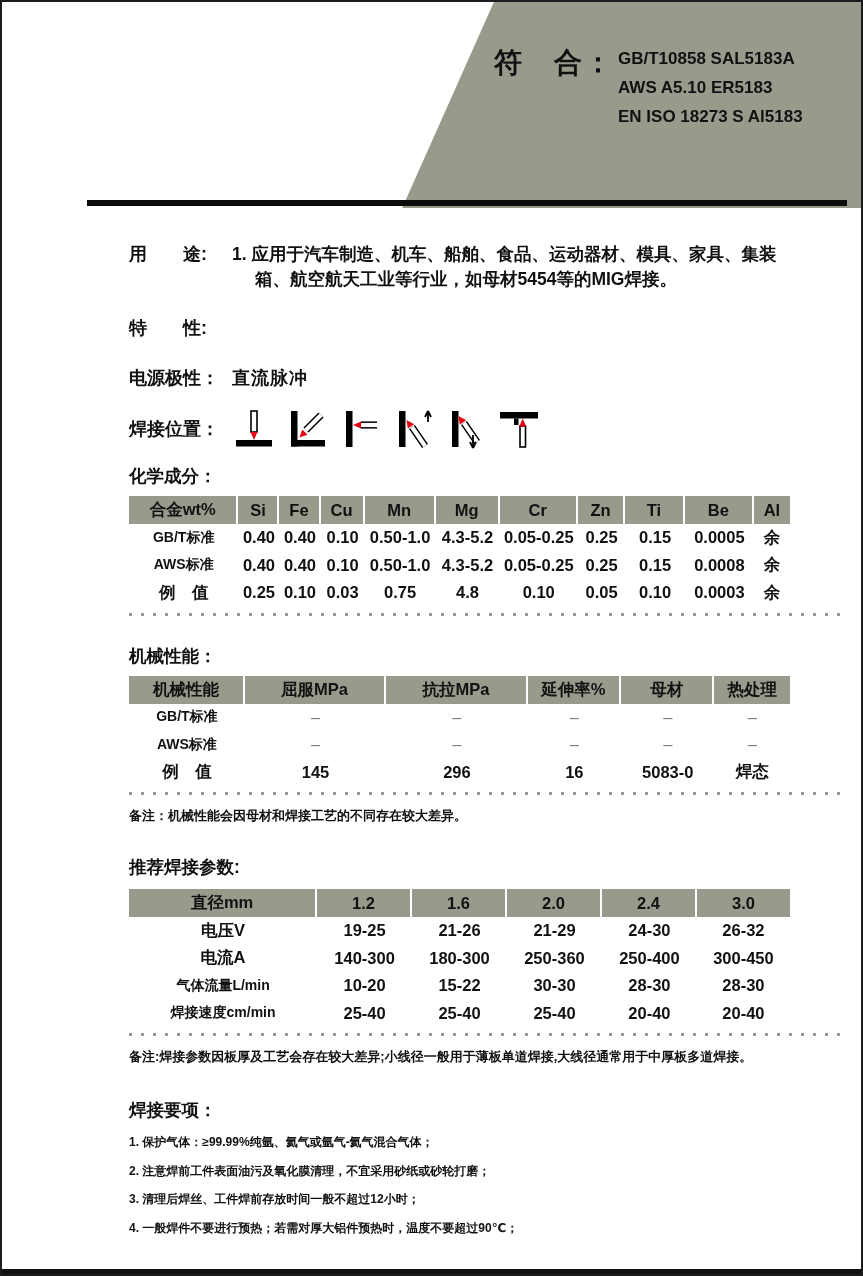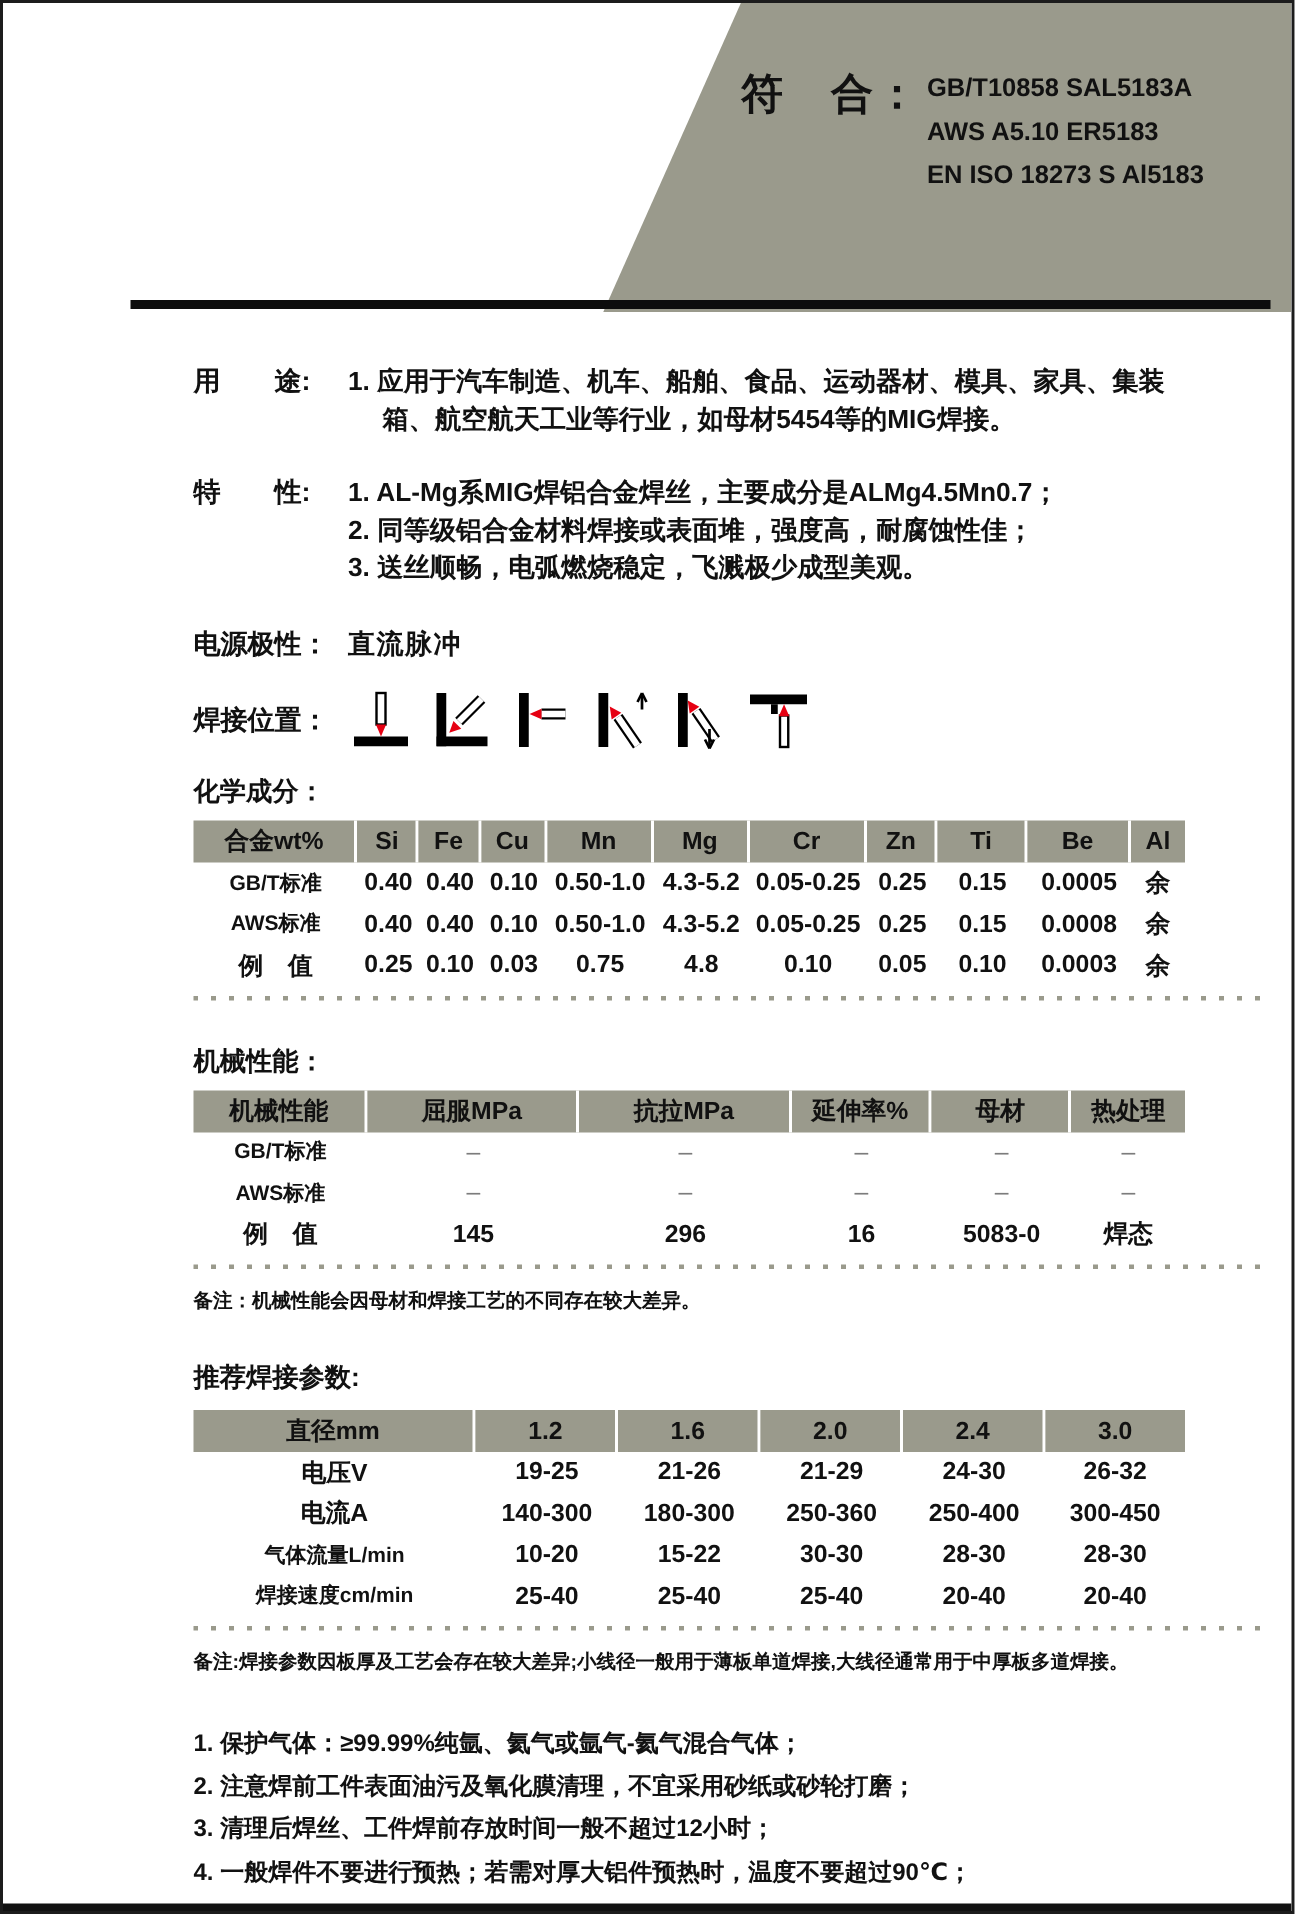--- a/index.html
+++ b/index.html
@@ -72,21 +72,21 @@
   #params-table th:nth-child(n+2){width:14.24%}
   .dotline{height:3px;width:718px;margin-top:6px;
     background-image:repeating-linear-gradient(90deg,var(--accent) 0 3px,transparent 3px 12px);}
   .note{font-size:13px;font-weight:700;margin-top:12px;}
   .chem-section{margin-bottom:28px;}
   .mech-section{margin-bottom:30px;}
   .params-section{margin-bottom:32px;}
   .params-section .section-title{margin-bottom:10px;}
   
   .essentials-title{font-size:17.5px;font-weight:700;margin-bottom:6px;}
-  .essentials-item{font-size:16px;font-weight:600;line-height:28.5px;}
+  .essentials-item{font-size:12px;font-weight:600;line-height:28.5px;}
   
   .footer{position:absolute;left:0;bottom:42px;width:100%;text-align:center;}
   .footer-text{
     color:var(--accent);font-size:29px;font-weight:700;letter-spacing:5px;white-space:nowrap;
   }
   .bottom-bar{position:absolute;left:0;bottom:0;width:100%;height:5px;background:#111;}
 </style>
 </head>
 <body>
 
@@ -111,25 +111,20 @@
     <div class="labeled usage">
       <div class="field-label">用　　途:</div>
       <div class="field-body">
         <div>1. 应用于汽车制造、机车、船舶、食品、运动器材、模具、家具、集装</div>
         <div class="hang">箱、航空航天工业等行业，如母材5454等的MIG焊接。</div>
       </div>
     </div>
 
     <div class="labeled features">
       <div class="field-label">特　　性:</div>
-      <div class="field-body">
-        <div>1. AL-Mg系MIG焊铝合金焊丝，主要成分是ALMg4.5Mn0.7；</div>
-        <div>2. 同等级铝合金材料焊接或表面堆，强度高，耐腐蚀性佳；</div>
-        <div>3. 送丝顺畅，电弧燃烧稳定，飞溅极少成型美观。</div>
-      </div>
     </div>
 
     <div class="labeled power">
       <div class="field-label">电源极性：</div>
       <div class="power-value">直流脉冲</div>
     </div>
 
     <div class="labeled positions">
       <div class="field-label">焊接位置：</div>
       <div class="pos-icons">
@@ -331,20 +326,21 @@
               <td>20-40</td>
               <td>20-40</td>
             </tr>
           </tbody>
         </table>
       <div class="dotline"></div>
       <div class="note">备注:焊接参数因板厚及工艺会存在较大差异;小线径一般用于薄板单道焊接,大线径通常用于中厚板多道焊接。</div>
     </div>
 
     <div class="essentials">
+      <div class="essentials-title">焊接要项：</div>
       <div class="essentials-item">1. 保护气体：≥99.99%纯氩、氦气或氩气-氦气混合气体；</div>
       <div class="essentials-item">2. 注意焊前工件表面油污及氧化膜清理，不宜采用砂纸或砂轮打磨；</div>
       <div class="essentials-item">3. 清理后焊丝、工件焊前存放时间一般不超过12小时；</div>
       <div class="essentials-item">4. 一般焊件不要进行预热；若需对厚大铝件预热时，温度不要超过90℃；</div>
 
     </div>
 
   </div>
 
   <div class="bottom-bar"></div>

